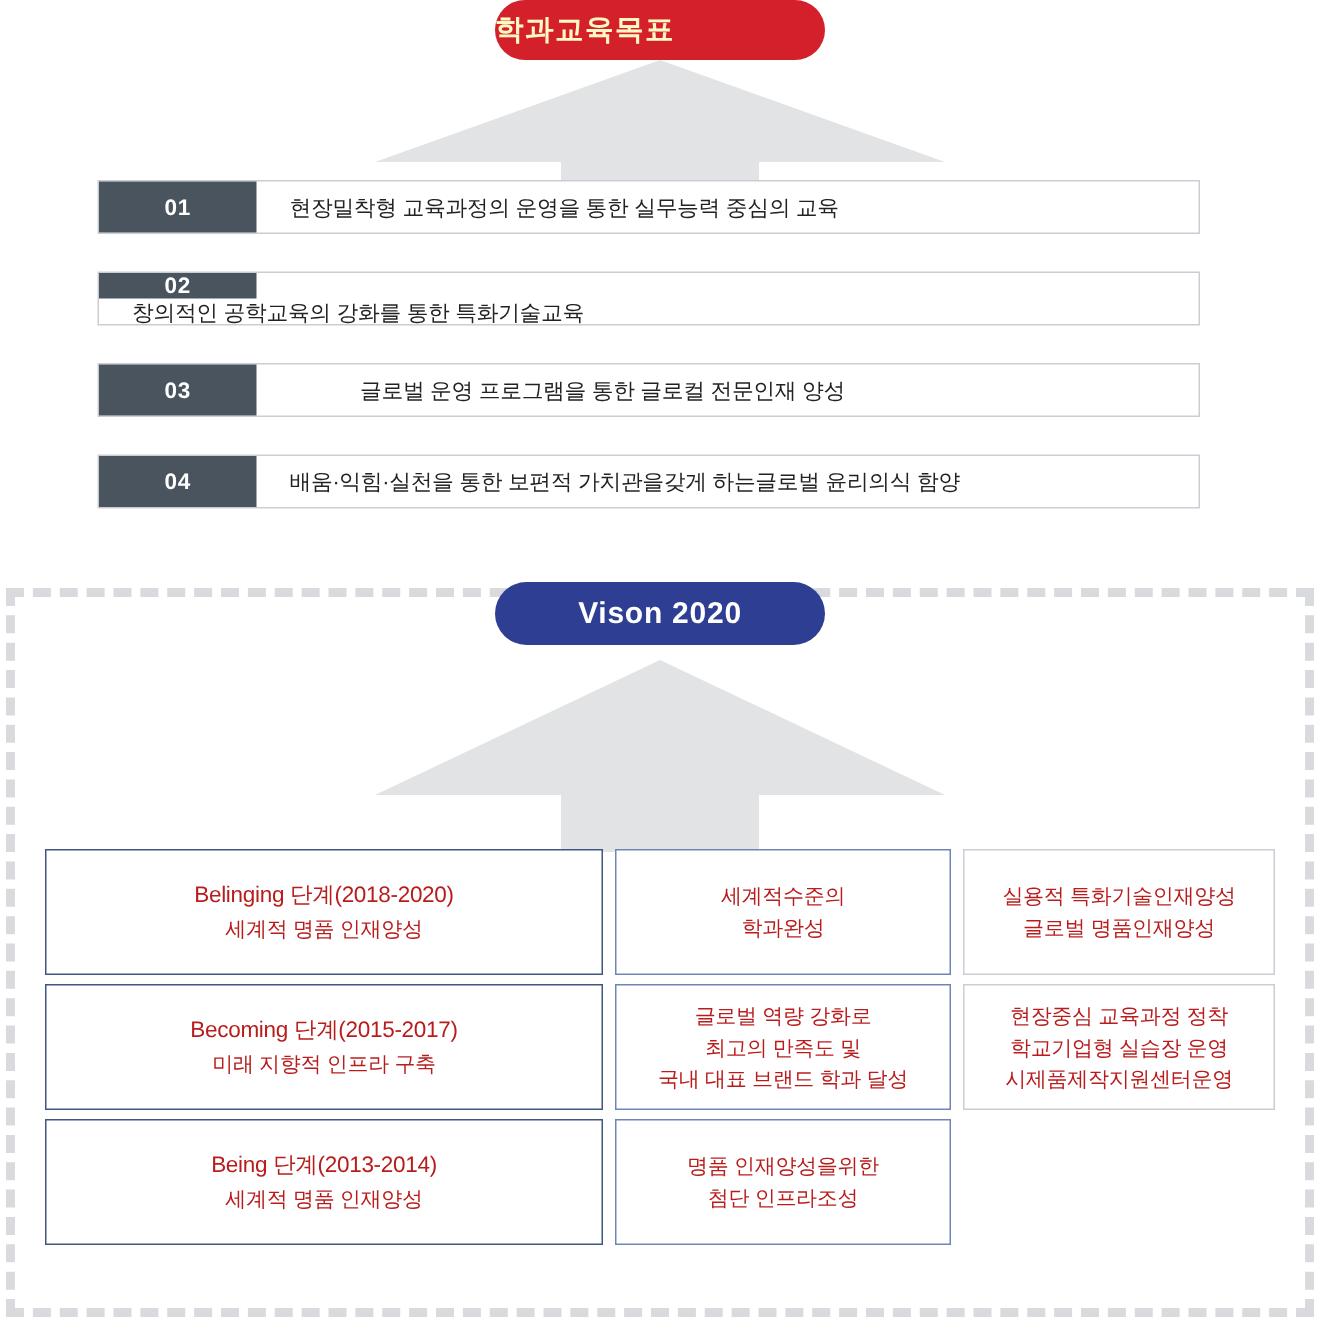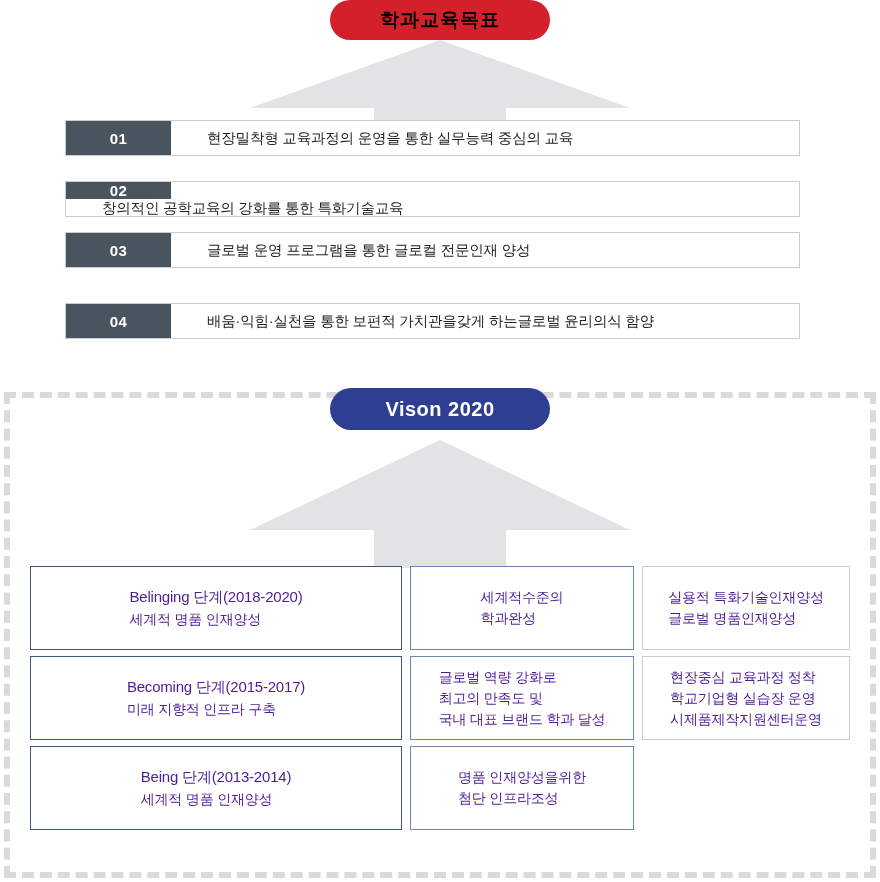--- a/index.html
+++ b/index.html
@@ -12,22 +12,22 @@
   }
   #root { position: relative; width: 880px; height: 882px; overflow: hidden; }
 
   
   .top-pill {
     position: absolute;
     left: 330px; top: 0px;
     width: 220px; height: 40px;
     background: #d3202b;
     border-radius: 20px;
-    display: flex; align-items: center; justify-content: center;
-    color: #000000;
+    display: flex; align-items: center; justify-content: flex-start;
+    color: #fef9c3;
     font-size: 19px;
     font-weight: bold;
     letter-spacing: 1px;
   }
   
   .arrow-top {
     position: absolute;
     left: 250px; top: 40px;
     width: 380px; height: 80px;
   }
@@ -60,21 +60,21 @@
     background: #49545f;
     color: #ffffff;
     display: flex; align-items: center; justify-content: center;
     font-size: 15px;
     font-weight: bold;
     letter-spacing: .5px;
   }
   .goal-text {
     flex: 1;
     display: flex; align-items: center;
-    padding-left: 36px;
+    padding-left: 22px;
     font-size: 14.5px;
     color: #222;
     letter-spacing: -.2px;
   }
 
   
   .dashed-panel {
     position: absolute;
     left: 4px; top: 392px;
     width: 872px; height: 486px;
@@ -123,23 +123,24 @@
     display: grid;
     grid-template-columns: 372px 224px 208px;
     grid-template-rows: 84px 84px 84px;
     column-gap: 8px;
     row-gap: 6px;
   }
   .cell {
     display: flex;
     align-items: center;
     justify-content: center;
+    text-align: center;
     font-size: 14px;
     line-height: 1.5;
-    color: #4c1d95;
+    color: #b91c1c;
     background: #ffffff;
     letter-spacing: -.2px;
   }
   .cell.c1 { border: 1.5px solid #41567e; }
   .cell.c2 { border: 1.5px solid #6d86b5; }
   .cell.c3 { border: 1px solid #c9ced4; }
   .cell.c1 .line1 { font-size: 15px; }
 </style>
 </head>
 <body>
@@ -158,21 +159,21 @@
   <div class="goal-row" style="top:120px;">
     <div class="goal-num">01</div>
     <div class="goal-text">현장밀착형 교육과정의 운영을 통한 실무능력 중심의 교육</div>
   </div>
 
   <div class="goal-row" style="top:181px;flex-direction:column;">
     <div class="goal-num">02</div>
     <div class="goal-text">창의적인 공학교육의 강화를 통한 특화기술교육</div>
   </div>
 
-  <div class="goal-row" style="top:232px;">
+  <div class="goal-row" style="top:242px;gap:47px;">
     <div class="goal-num">03</div>
     <div class="goal-text">글로벌 운영 프로그램을 통한 글로컬 전문인재 양성</div>
   </div>
 
   <div class="goal-row" style="top:303px;">
     <div class="goal-num">04</div>
     <div class="goal-text">배움·익힘·실천을 통한 보편적 가치관을갖게 하는글로벌 윤리의식 함양</div>
   </div>
 
   <div class="dashed-panel"></div>

